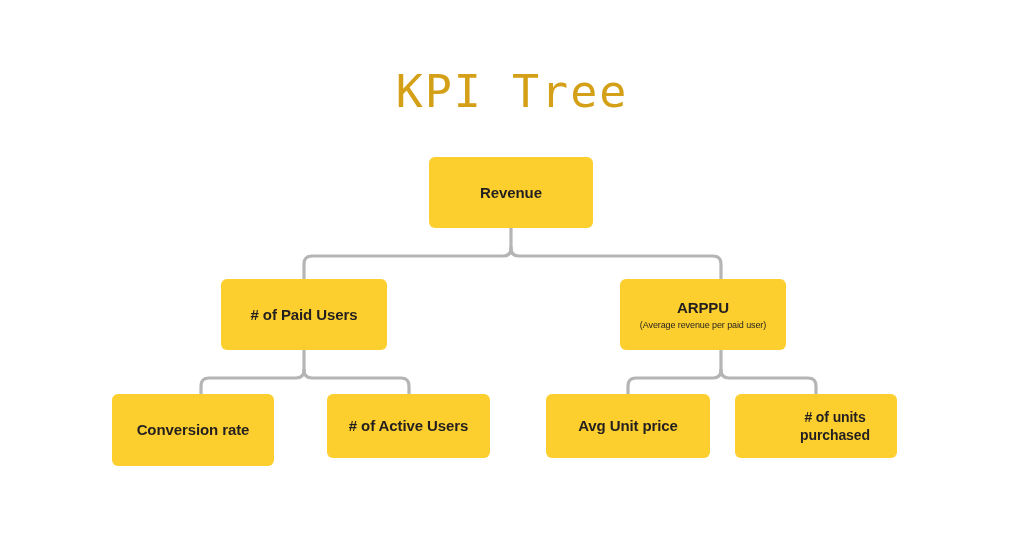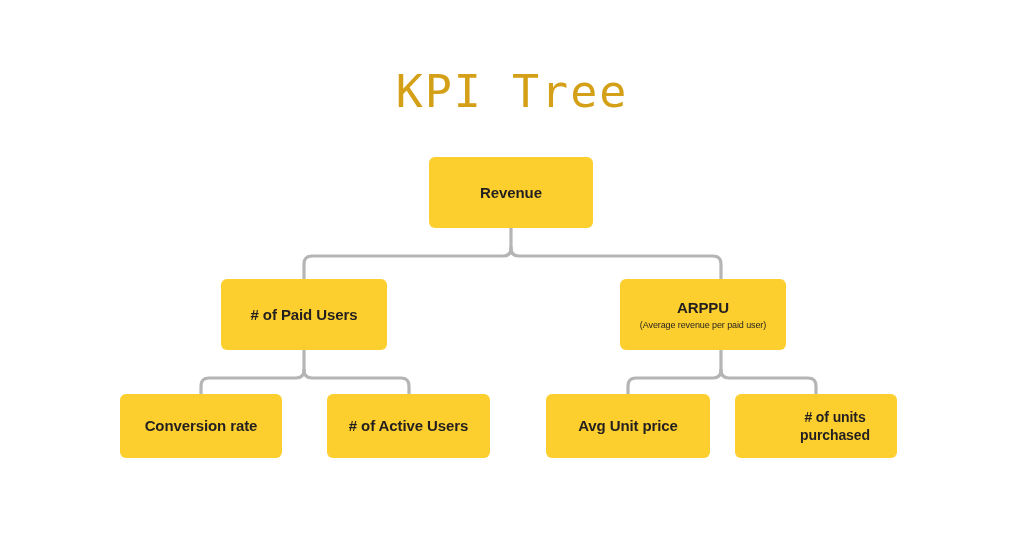--- a/index.html
+++ b/index.html
@@ -88,24 +88,24 @@
     height: 71px;
   }
   #node-arppu {
     left: 620px;
     top: 279px;
     width: 166px;
     height: 71px;
   }
   
   #node-conversion-rate {
-    left: 120px;
+    left: 112px;
     top: 394px;
     width: 162px;
-    height: 64px;
+    height: 72px;
   }
   #node-active-users {
     left: 327px;
     top: 394px;
     width: 163px;
     height: 64px;
   }
   #node-avg-unit-price {
     left: 546px;
     top: 394px;

